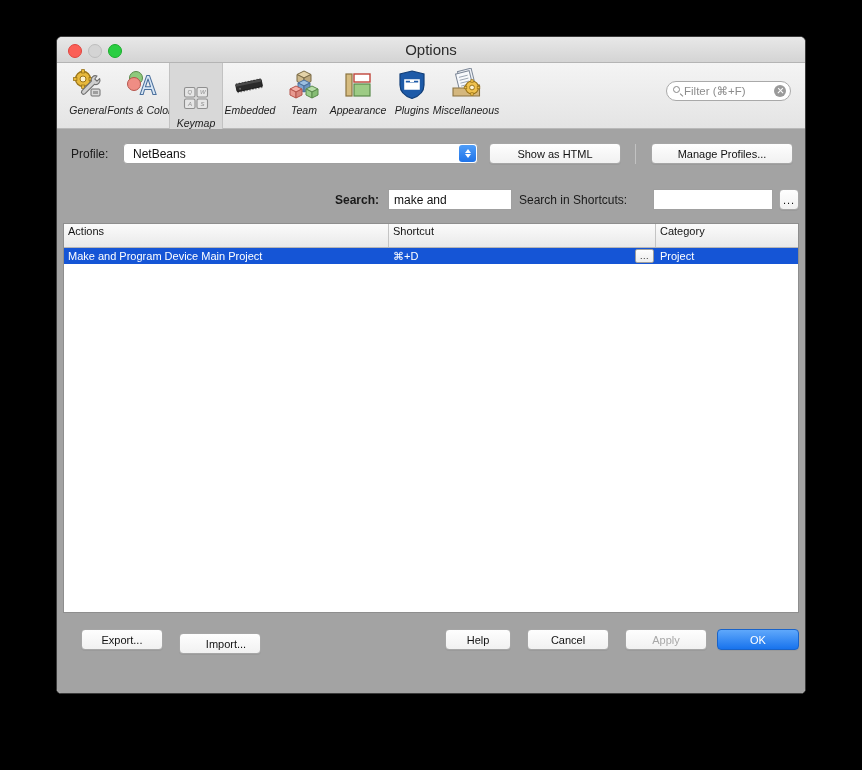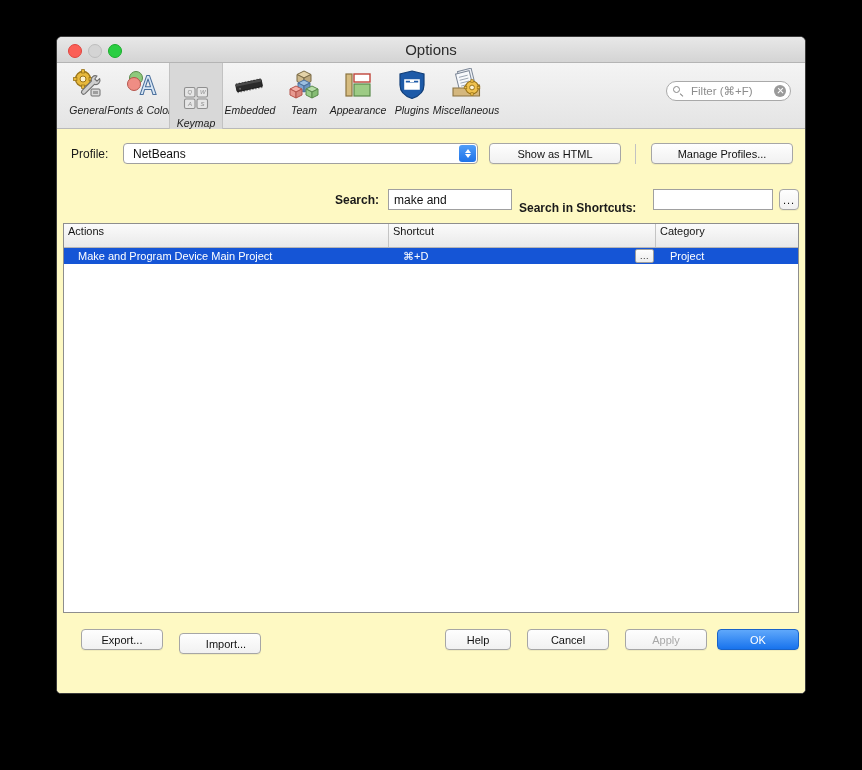--- a/index.html
+++ b/index.html
@@ -114,21 +114,21 @@
     background: #ffffff;
     box-sizing: border-box;
     display: flex;
     align-items: center;
     padding: 0 4px 0 6px;
   }
   #filter-field .fi-text {
     font-size: 11.5px;
     color: #8c8c8c;
     flex: 1;
-    margin-left: 7px;
+    margin-left: 0;
     white-space: nowrap;
   }
   .mag {
     width: 11px; height: 11px;
     position: relative;
     flex: 0 0 auto;
   }
   .mag::before {
     content: "";
     position: absolute;
@@ -161,21 +161,21 @@
     width: 7px; height: 1.4px;
     background: #ffffff;
   }
   .clearx::before { transform: rotate(45deg); }
   .clearx::after  { transform: rotate(-45deg); }
 
   
   #body {
     position: relative;
     height: 566px;
-    background: #fef9c3;
+    background: #a3a3a3;
     box-sizing: border-box;
   }
 
   
   #profile-row {
     position: absolute;
     left: 0; right: 0; top: 14px;
     height: 22px;
   }
   .lbl-text {
@@ -265,21 +265,21 @@
     width: 124px; height: 21px;
     background: #fff;
     border: 1px solid #a0a0a0;
     box-sizing: border-box;
     font-size: 12px;
     color: #111;
     display: flex;
     align-items: center;
     padding-left: 5px;
   }
-  #search-shortcuts-label { position: absolute; left: 462px; top: 12px; font-weight: bold;}
+  #search-shortcuts-label { position: absolute; left: 462px; top: 4px; font-weight: normal;}
   #shortcut-input {
     position: absolute;
     left: 596px; top: 0;
     width: 120px; height: 21px;
     background: #fff;
     border: 1px solid #a0a0a0;
     box-sizing: border-box;
   }
   #shortcut-ellipsis {
     position: absolute;
@@ -324,21 +324,21 @@
   .trow {
     height: 16px;
     display: flex;
     box-sizing: border-box;
     align-items: center;
   }
   .trow.sel { background: #1555d6; }
   .trow .td {
     font-size: 11px;
     line-height: 16px;
-    padding-left: 14px;
+    padding-left: 4px;
     box-sizing: border-box;
     white-space: nowrap;
     overflow: hidden;
     position: relative;
     height: 16px;
   }
   .trow.sel .td { color: #ffffff; }
   .td-ellipsis-btn {
     position: absolute;
     right: 2px; top: 1px;

